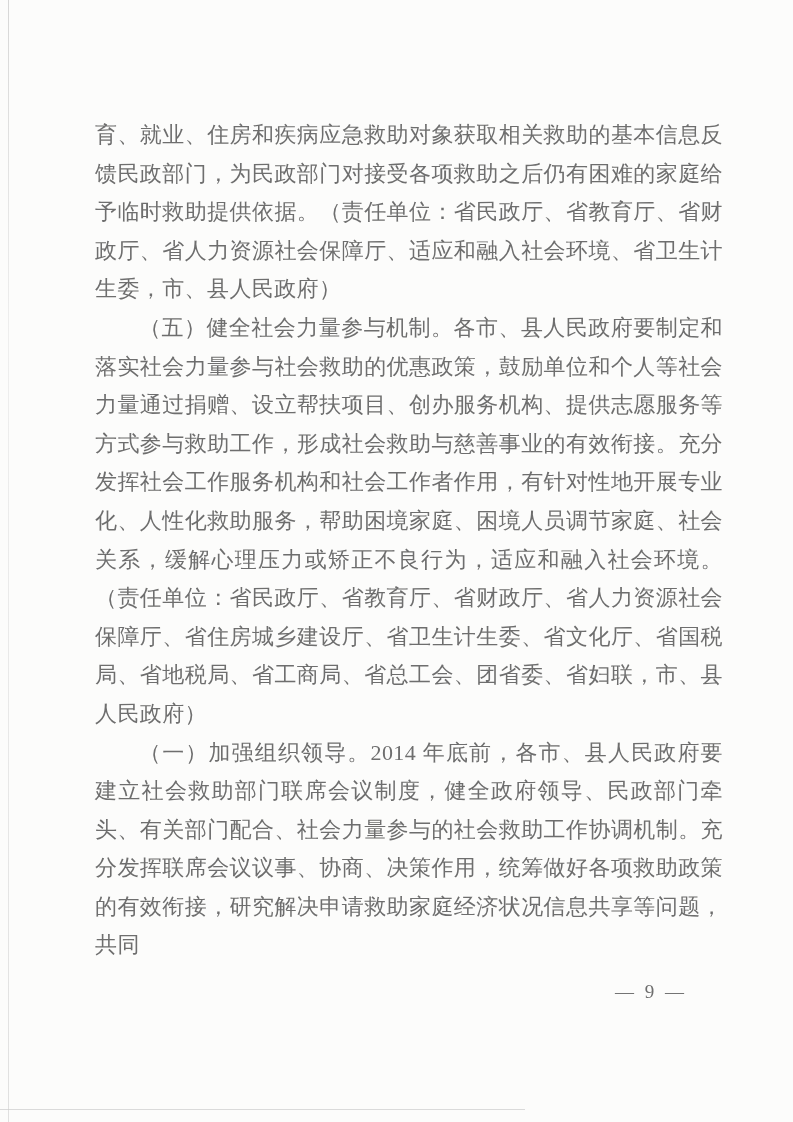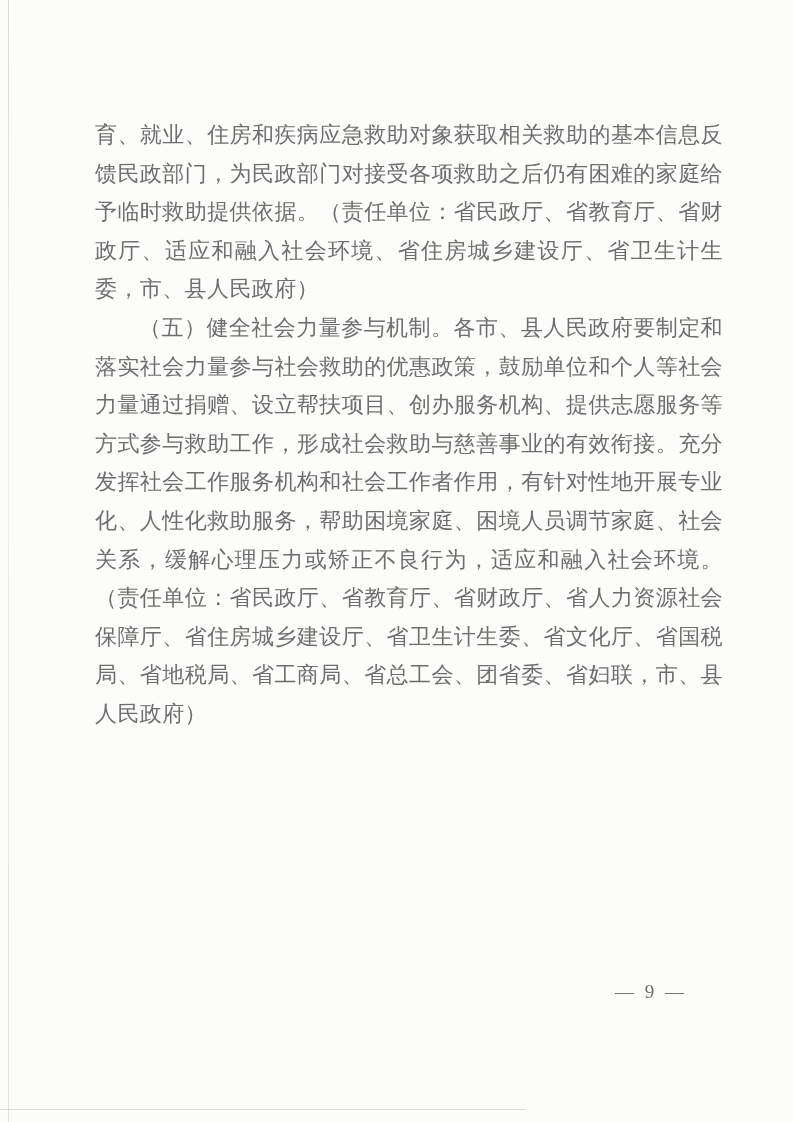--- a/index.html
+++ b/index.html
@@ -74,21 +74,22 @@
 </style>
 </head>
 <body>
 
 <div class="page">
 
   <span class="scan-edge-left"></span>
   <span class="scan-edge-bottom"></span>
 
   <div class="content">
-    <p class="body">育、就业、住房和疾病应急救助对象获取相关救助的基本信息反馈民政部门，为民政部门对接受各项救助之后仍有困难的家庭给予临时救助提供依据。（责任单位：省民政厅、省教育厅、省财政厅、适应和融入社会环境、省住房城乡建设厅、省卫生计生委，市、县人民政府）</p>
+    <p class="body">育、就业、住房和疾病应急救助对象获取相关救助的基本信息反馈民政部门，为民政部门对接受各项救助之后仍有困难的家庭给予临时救助提供依据。（责任单位：省民政厅、省教育厅、省财政厅、省人力资源社会保障厅、适应和融入社会环境、省卫生计生委，市、县人民政府）</p>
 
     <p class="body indent">（五）健全社会力量参与机制。各市、县人民政府要制定和落实社会力量参与社会救助的优惠政策，鼓励单位和个人等社会力量通过捐赠、设立帮扶项目、创办服务机构、提供志愿服务等方式参与救助工作，形成社会救助与慈善事业的有效衔接。充分发挥社会工作服务机构和社会工作者作用，有针对性地开展专业化、人性化救助服务，帮助困境家庭、困境人员调节家庭、社会关系，缓解心理压力或矫正不良行为，适应和融入社会环境。（责任单位：省民政厅、省教育厅、省财政厅、省人力资源社会保障厅、省住房城乡建设厅、省卫生计生委、省文化厅、省国税局、省地税局、省工商局、省总工会、团省委、省妇联，市、县人民政府）</p>
 
 
+    <p class="body indent">（一）加强组织领导。2014 年底前，各市、县人民政府要建立社会救助部门联席会议制度，健全政府领导、民政部门牵头、有关部门配合、社会力量参与的社会救助工作协调机制。充分发挥联席会议议事、协商、决策作用，统筹做好各项救助政策的有效衔接，研究解决申请救助家庭经济状况信息共享等问题，共同</p>
   </div>
 
   <div class="page-number">— 9 —</div>
 </div>
 
 </body></html>

